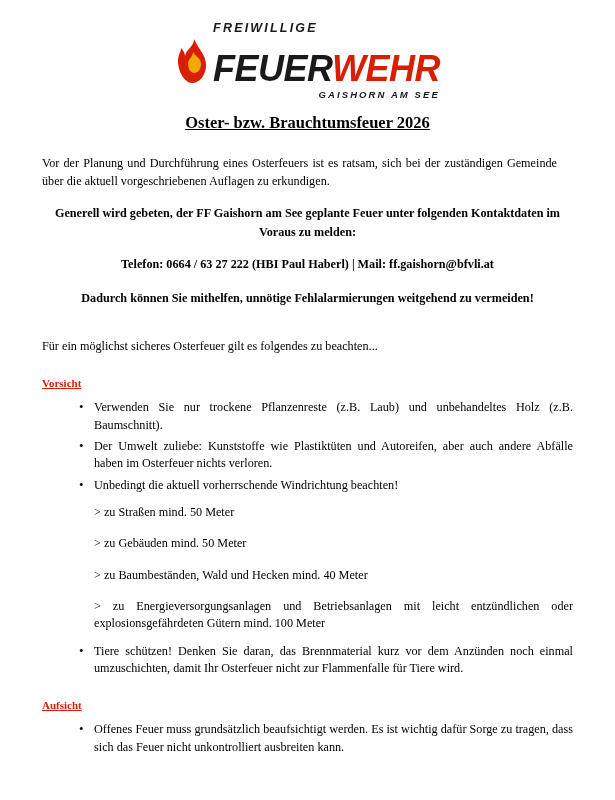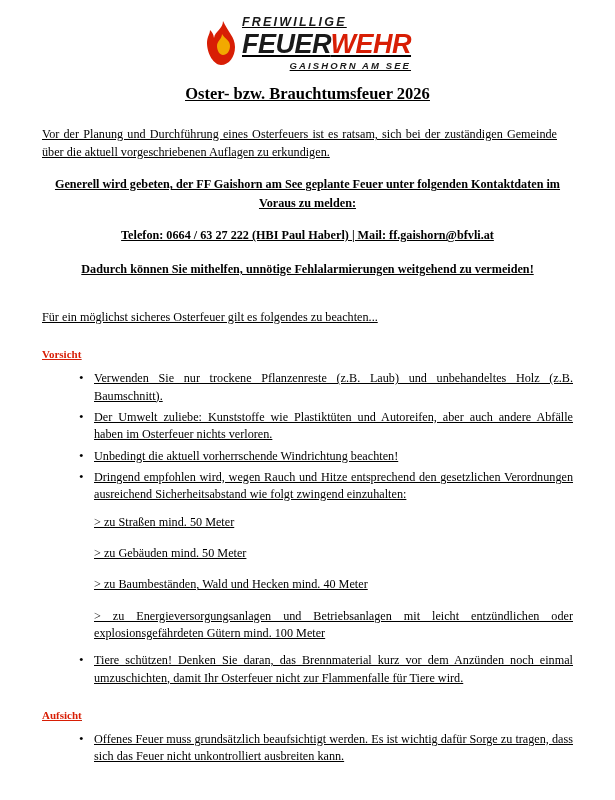--- a/index.html
+++ b/index.html
@@ -11,23 +11,22 @@
     width: 615px;
     height: 800px;
     font-family: "Liberation Serif", serif;
     color: #000000;
     overflow: hidden;
   }
   .page {
     width: 615px;
     height: 748px;
     box-sizing: border-box;
-    padding: 10px 42px 0 42px;
+    padding: 16px 42px 0 42px;
     position: relative;
-    text-decoration: underline;
   }
 
   
   .logo-wrap {
     display: flex;
     justify-content: center;
     align-items: flex-start;
     margin-top: 6px;
     margin-bottom: 14px;
   }
@@ -49,25 +48,25 @@
     font-family: "Liberation Sans", sans-serif;
   }
   .logo-line1 {
     font-size: 12.5px;
     font-weight: bold;
     letter-spacing: 2.2px;
     color: #1a1a1a;
     font-style: italic;
   }
   .logo-line2 {
-    font-size: 27px;
+    font-size: 36px;
     font-weight: bold;
     font-style: italic;
     letter-spacing: -0.5px;
-    margin-top: 2px;
+    margin-top: 16px;
   }
   .logo-line2 .part-a { color: #1a1a1a; }
   .logo-line2 .part-b { color: #d81e05; }
   .logo-line3 {
     font-size: 9.5px;
     font-weight: bold;
     letter-spacing: 2.1px;
     color: #1a1a1a;
     text-align: right;
     margin-top: 3px;
@@ -178,21 +177,20 @@
 
   <div class="spacer-lg"></div>
 
   <p class="body-text">Für ein möglichst sicheres Osterfeuer gilt es folgendes zu beachten...</p>
 
   <h2 class="section-heading">Vorsicht</h2>
   <ul class="bullets">
     <li>Verwenden Sie nur trockene Pflanzenreste (z.B. Laub) und unbehandeltes Holz (z.B. Baumschnitt).</li>
     <li>Der Umwelt zuliebe: Kunststoffe wie Plastiktüten und Autoreifen, aber auch andere Abfälle haben im Osterfeuer nichts verloren.</li>
     <li>Unbedingt die aktuell vorherrschende Windrichtung beachten!</li>
-    <li>Dringend empfohlen wird, wegen Rauch und Hitze entsprechend den gesetzlichen Verordnungen ausreichend Sicherheitsabstand wie folgt zwingend einzuhalten:</li>
   </ul>
   <div class="sub-list">
     <div class="sub-item">&gt; zu Straßen mind. 50 Meter</div>
     <div class="sub-item">&gt; zu Gebäuden mind. 50 Meter</div>
     <div class="sub-item">&gt; zu Baumbeständen, Wald und Hecken mind. 40 Meter</div>
     <div class="sub-item">&gt; zu Energieversorgungsanlagen und Betriebsanlagen mit leicht entzündlichen oder explosionsgefährdeten Gütern mind. 100 Meter</div>
   </div>
   <ul class="bullets">
     <li>Tiere schützen! Denken Sie daran, das Brennmaterial kurz vor dem Anzünden noch einmal umzuschichten, damit Ihr Osterfeuer nicht zur Flammenfalle für Tiere wird.</li>
   </ul>

